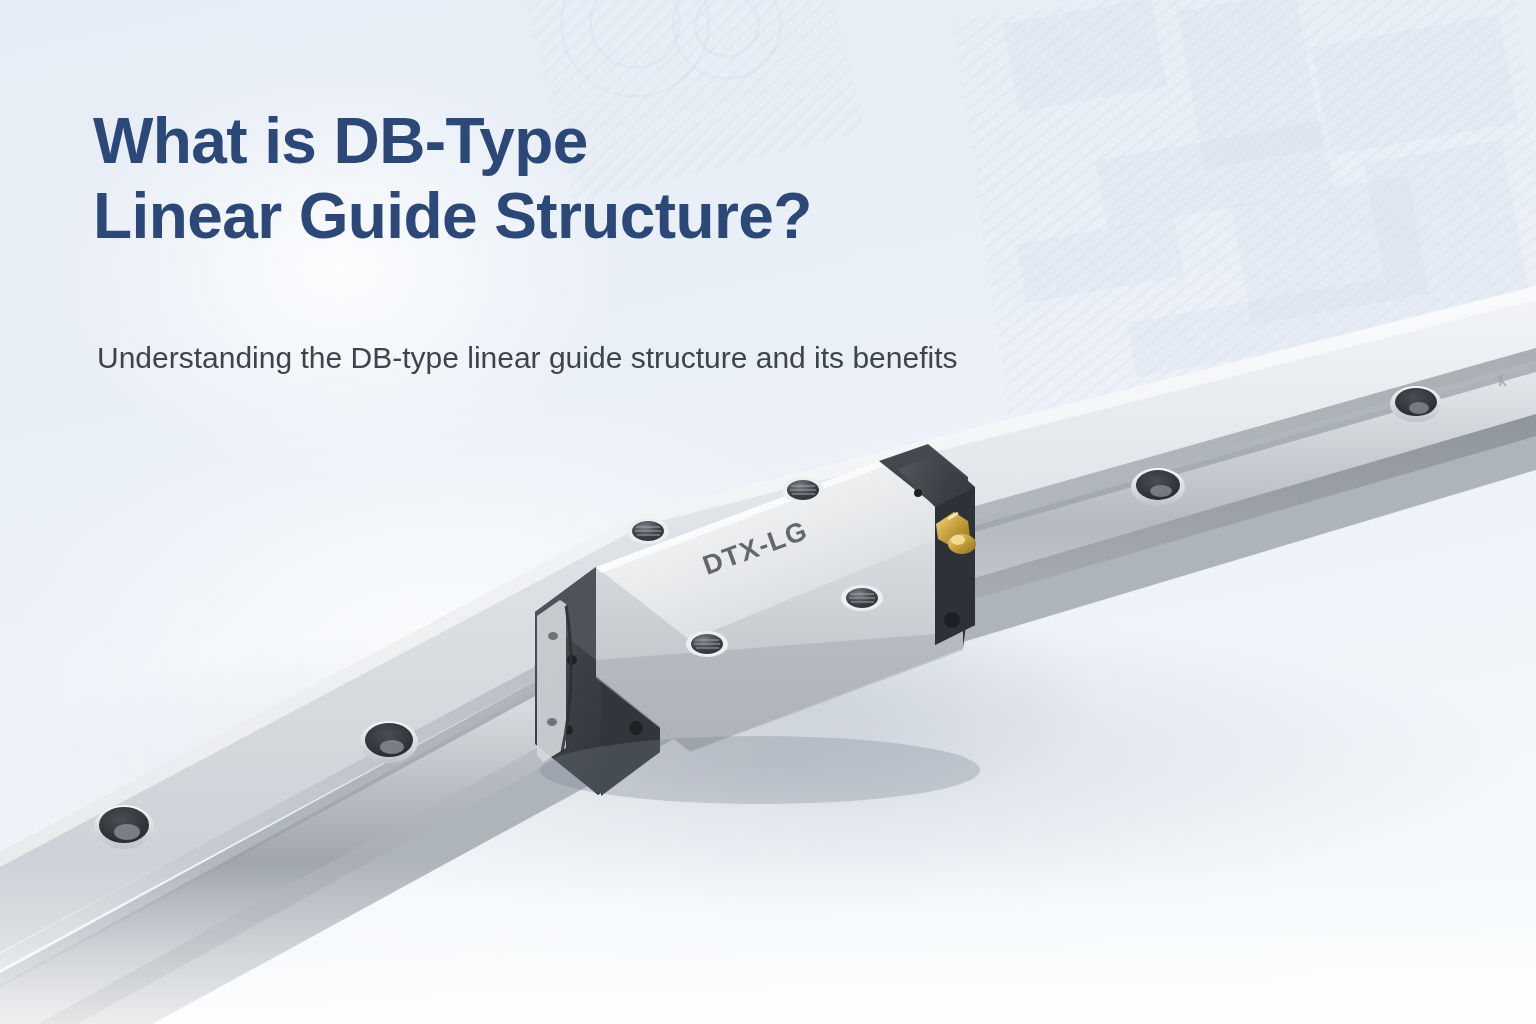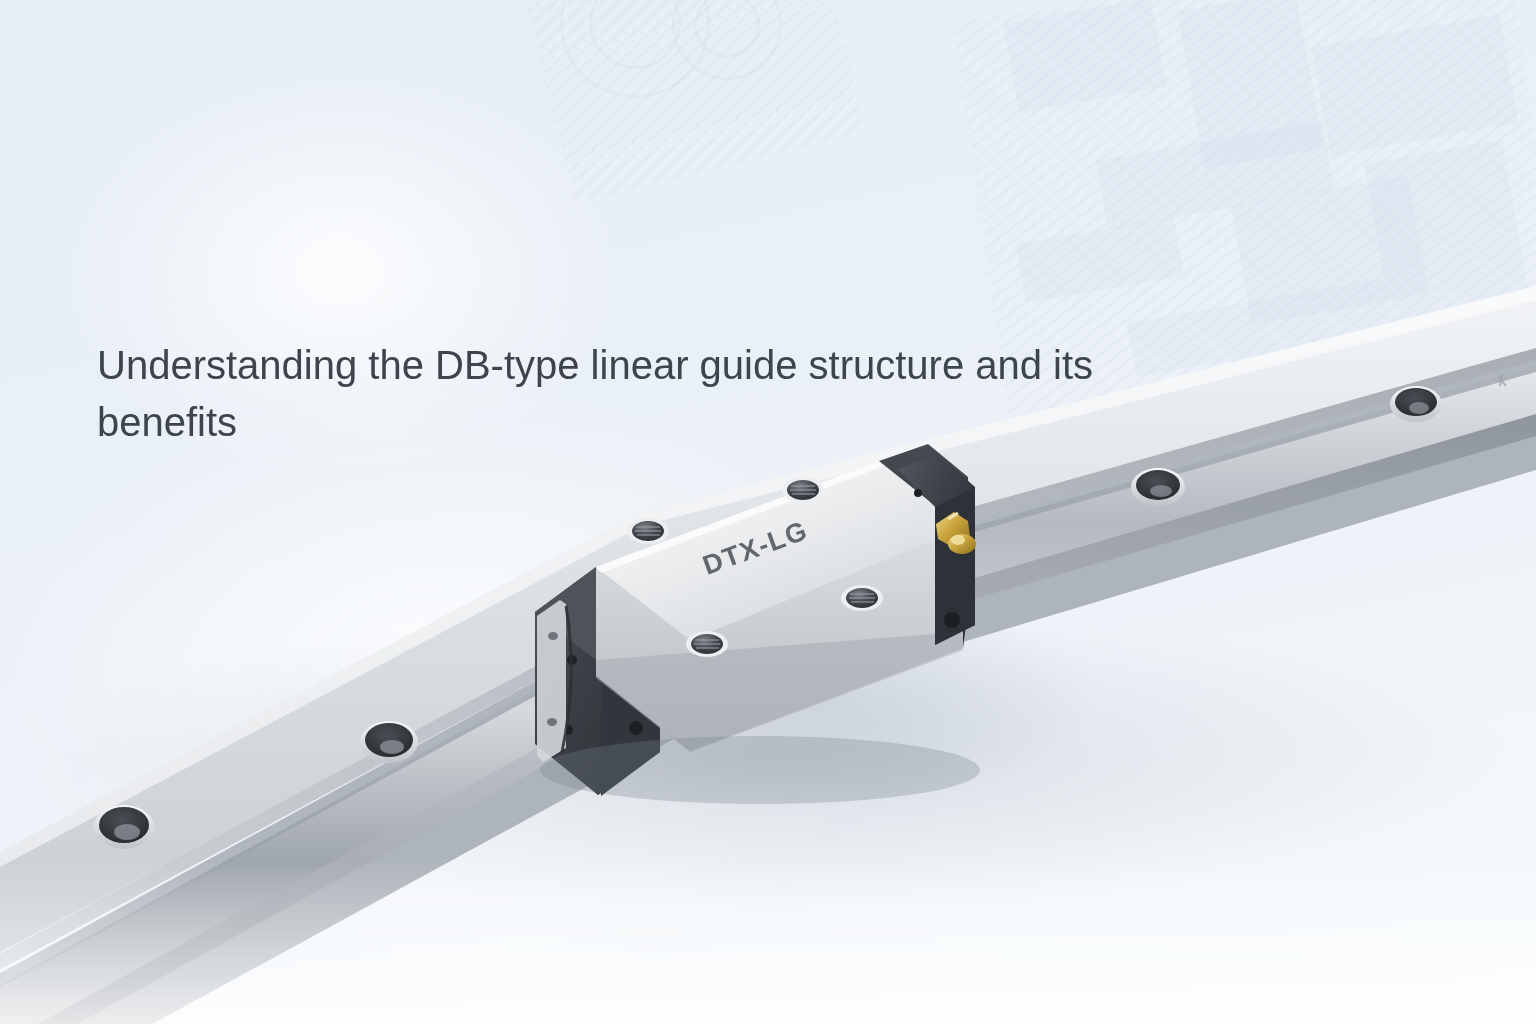--- a/index.html
+++ b/index.html
@@ -59,21 +59,21 @@
     font-weight:bold;
     line-height:1.17;
     letter-spacing:-0.6px;
     color:#2b4878;
   }
   .headline .l2{ display:block; }
   .subtitle{
     position:absolute;
     left:97px; top:337px;
     width:1000px;
-    font-size:40px;
+    font-size:30px;
     font-weight:normal;
     line-height:1.42;
     color:#3d444d;
   }
 
   
   .photo{
     position:absolute;
     left:0; top:0;
     width:1536px; height:1024px;
@@ -296,16 +296,20 @@
         <path d="M948 519 l10 -6" stroke="#f7ebbb" stroke-width="3" opacity="0.9"></path>
       </g>
 
       <ellipse cx="760" cy="770" rx="220" ry="34" fill="rgba(118,128,142,0.30)"></ellipse>
     </g>
 
     <rect x="0" y="860" width="1536" height="164" fill="url(#botLight)" opacity="0.9"></rect>
   </svg>
   </div>
 
+  <h1 class="headline">
+    <span>What is DB-Type</span>
+    <span class="l2">Linear Guide Structure?</span>
+  </h1>
 
   <p class="subtitle">Understanding the DB-type linear guide structure and its benefits</p>
 
 </div>
 
 </body></html>

